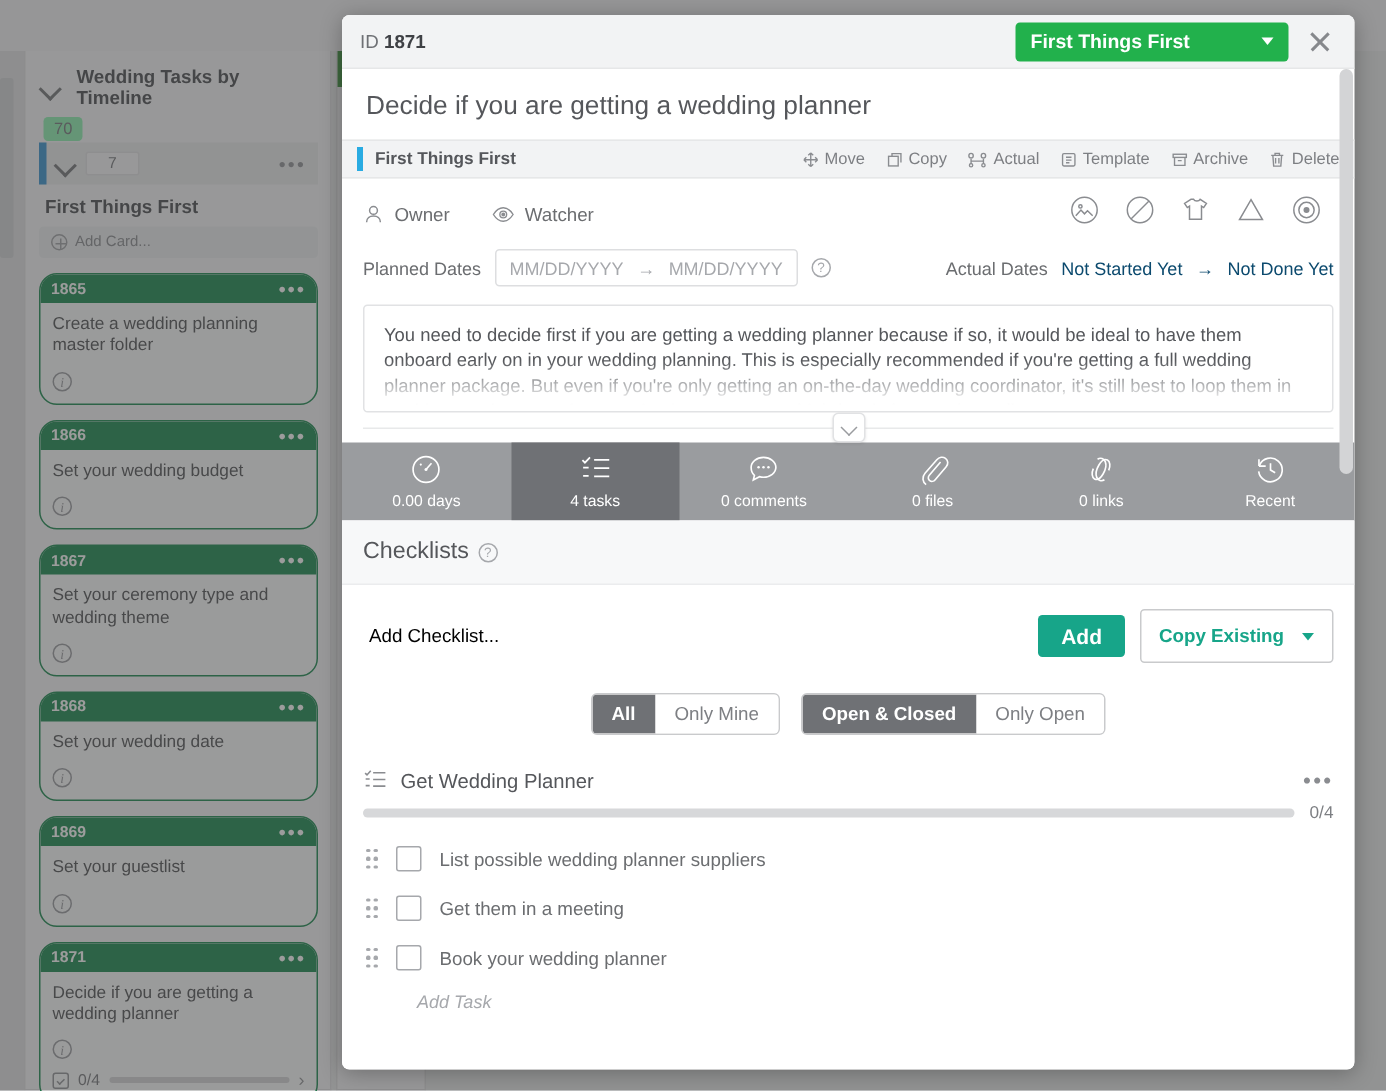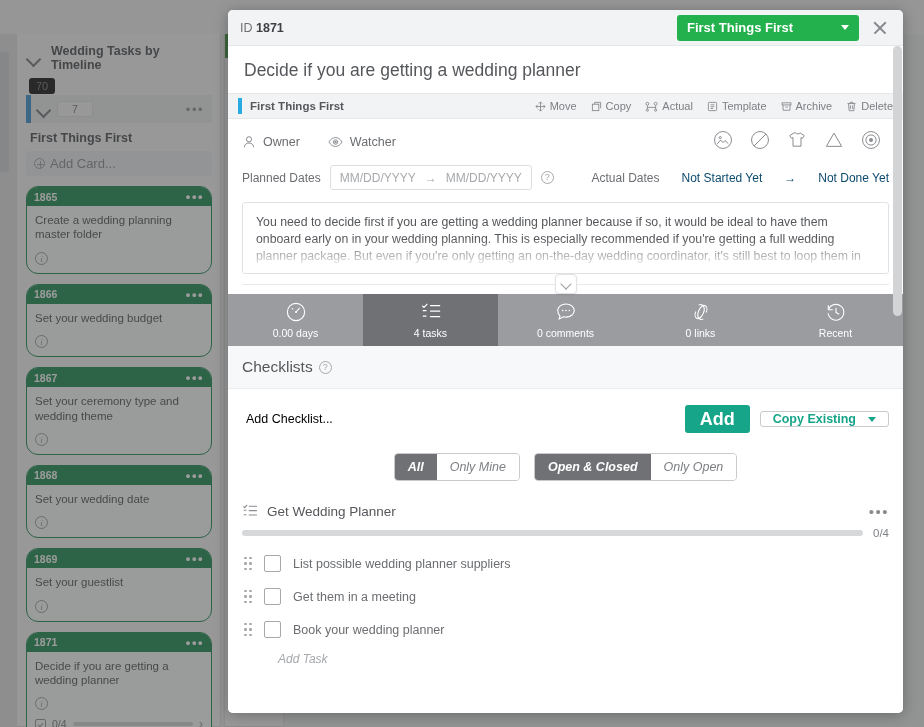--- a/index.html
+++ b/index.html
@@ -28,37 +28,37 @@
     width:15px; height:15px; position:relative; flex:0 0 auto;
   }
   .chev::after{
     content:""; position:absolute; left:1px; top:3px;
     width:9px; height:9px; border-right:2px solid #6b6d70; border-bottom:2px solid #6b6d70;
     transform:rotate(45deg);
   }
   .swim-title { font-size:12.5px; font-weight:bold; color:#3f4145; }
   .swim-count {
     margin:4px 0 0 12px; display:inline-block; min-width:26px; text-align:center;
-    background:#000000; color:#6e7074; font-size:11px; padding:2px 7px; border-radius:3px;
+    background:#86efac; color:#6e7074; font-size:11px; padding:2px 7px; border-radius:3px;
   }
 
   .col { position:absolute; top:95px; left:26px; width:186px; bottom:0; }
   .col-head {
     display:flex; align-items:center; background:#e9eaec; height:28px;
     border-left:5px solid #2b8ccd; padding:0 8px 0 6px;
   }
   .col-head .chev { width:14px;}
   .col-num {
     background:#f6f7f8; border:1px solid #e0e1e3; color:#6e7074;
     font-size:10.5px; padding:1px 14px; margin-left:6px; border-radius:2px;
   }
   .dots { margin-left:auto; color:#8a8c90; font-size:13px; letter-spacing:1.5px; line-height:1;}
   .col-name { font-size:12.5px; font-weight:bold; color:#3f4145; padding:8px 2px 6px 4px;}
   .addcard {
-    background:#eceef0; color:#84868a; font-size:13px; border-radius:3px;
+    background:#eceef0; color:#84868a; font-size:10px; border-radius:3px;
     padding:5px 8px; display:flex; align-items:center; gap:5px;
   }
   .circ-plus{
     width:11px;height:11px;border:1px solid #9a9c9f;border-radius:50%;
     position:relative; flex:0 0 auto;
   }
   .circ-plus::before,.circ-plus::after{content:"";position:absolute;background:#9a9c9f;}
   .circ-plus::before{left:4.5px;top:2px;width:1px;height:7px;}
   .circ-plus::after{top:4.5px;left:2px;height:1px;width:7px;}
 
@@ -144,21 +144,21 @@
   }
   .dl { font-size:12px; color:#6b6d70;}
   .date-box {
     border:1px solid #dddee0; border-radius:3px; height:25px; display:flex; align-items:center;
     padding:0 9px; gap:9px; font-size:12px; color:#a6a8ac; cursor:pointer;
   }
   .qmark{
     width:13px;height:13px;border:1px solid #a6a8ac;border-radius:50%;
     font-size:9px;color:#a6a8ac;text-align:center;line-height:11px; flex:0 0 auto;
   }
-  .m-dates .right { margin-left:auto; display:flex; align-items:center; gap:22px;}
+  .m-dates .right { margin-left:auto; display:flex; align-items:center; gap:9px;}
   .dval{ font-size:12px; color:#0c4a6e;}
 
   .m-desc {
     margin:0 14px; border:1px solid #e1e2e4; border-radius:3px;
     padding:11px 13px 4px 13px; position:relative; height:72px; overflow:hidden; flex:0 0 auto;
   }
   .m-desc p{ font-size:12.3px; line-height:17px; color:#55575b;}
   .desc-fade{
     position:absolute; left:1px; right:1px; bottom:0; height:34px;
     background:linear-gradient(to bottom, rgba(255,255,255,0), #fff 88%);
@@ -187,33 +187,33 @@
   .sec-head {
     background:#f7f8f9; border-bottom:1px solid #ebecee; padding:12px 14px;
     display:flex; align-items:center; gap:6px;
   }
   .sec-title{ font-size:15.5px; color:#55575b;}
 
   .add-row { display:flex; align-items:center; padding:16px 14px; gap:10px;}
   .add-input{ font-size:12.5px; color:#000000; flex:1 1 auto; padding-left:4px;}
   .btn-add{
     background:#17a589; color:#fff; border:none; border-radius:3px;
-    font-size:18px; font-weight:bold; height:28px; padding:0 15px; cursor:pointer;
+    font-size:14px; font-weight:bold; height:28px; padding:0 15px; cursor:pointer;
     font-family:"Liberation Sans", sans-serif;
   }
   .btn-copy{
     background:#fff; color:#17a589; border:1px solid #c9cacc; border-radius:3px;
-    font-size:12.5px; font-weight:bold; height:16px; padding:0 12px; cursor:pointer;
+    font-size:12.5px; font-weight:bold; height:36px; padding:0 12px; cursor:pointer;
     display:flex; align-items:center; gap:12px; font-family:"Liberation Sans", sans-serif;
   }
   .btn-copy .caret{ width:0;height:0;border-left:4px solid transparent;border-right:4px solid transparent;border-top:5px solid #17a589;}
 
   .filters { display:flex; justify-content:center; gap:14px; padding:4px 0 14px 0;}
   .seg { display:flex; border:1px solid #c9cacc; border-radius:4px; overflow:hidden;}
-  .seg div{ font-size:12.5px; padding:6px 13px; color:#7d7f83; background:#fff; cursor:pointer;font-style:italic;}
+  .seg div{ font-size:12.5px; padding:6px 13px; color:#7d7f83; background:#fff; cursor:pointer;}
   .seg div.on{ background:#6f7175; color:#fff; font-weight:bold;}
 
   .cl-head{ display:flex; align-items:center; gap:9px; padding:8px 14px 6px 14px;}
   .cl-name{ font-size:13.5px; color:#55575b;}
   .cl-head .dots{ color:#8a8c90; font-size:15px;}
   .cl-prog{ display:flex; align-items:center; gap:10px; padding:2px 14px 8px 14px;}
   .cl-bar{ flex:1; height:6px; background:#d7d8da; border-radius:3px;}
   .cl-frac{ font-size:11.5px; color:#7d7f83;}
 
   .task{ display:flex; align-items:center; gap:12px; padding:8px 14px 8px 16px;}
@@ -505,20 +505,26 @@
       <svg width="22" height="22" viewBox="0 0 24 24" fill="none" stroke="#fff" stroke-width="1.2">
           <path d="M12 3.2c5 0 9 3.2 9 7.2s-4 7.2-9 7.2c-1 0-2-.1-2.9-.4L4.6 19.6l.8-3.3C3.9 15 3 13 3 10.4c0-4 4-7.2 9-7.2z"></path>
           <circle cx="8.4" cy="10.4" r=".9" fill="#fff" stroke="none"></circle>
           <circle cx="12" cy="10.4" r=".9" fill="#fff" stroke="none"></circle>
           <circle cx="15.6" cy="10.4" r=".9" fill="#fff" stroke="none"></circle>
         </svg>
       <span class="tab-lbl">0 comments</span>
     </div>
     <div class="tab">
       <svg width="22" height="22" viewBox="0 0 24 24" fill="none" stroke="#fff" stroke-width="1.2">
+          <path d="M17.5 6.6l-8.2 9.6c-1.1 1.3-.9 3 .3 3.9 1.2.9 3 .6 4-.7l8-9.4c1.7-2 1.4-4.7-.5-6.1-1.9-1.4-4.6-1-6.3 1L6.2 14.7c-2.3 2.7-1.9 6.4.8 8.3"></path>
+        </svg>
+      <span class="tab-lbl">0 files</span>
+    </div>
+    <div class="tab">
+      <svg width="22" height="22" viewBox="0 0 24 24" fill="none" stroke="#fff" stroke-width="1.2">
           <path d="M9.5 4.5c2.2-1.4 4.7-.5 5.6 1.8.9 2.3.2 6-1.6 9-1.8 3-4.3 4.6-6.2 3.6-1.9-1-2.3-4.3-.9-7.5"></path>
           <path d="M14.5 19.5c-2.2 1.4-4.7.5-5.6-1.8-.9-2.3-.2-6 1.6-9 1.8-3 4.3-4.6 6.2-3.6 1.9 1 2.3 4.3.9 7.5"></path>
         </svg>
       <span class="tab-lbl">0 links</span>
     </div>
     <div class="tab">
       <svg width="22" height="22" viewBox="0 0 24 24" fill="none" stroke="#fff" stroke-width="1.2">
           <path d="M3.6 9.5V4.6M3.6 9.5h4.9"></path>
           <path d="M3.9 9.2A8.6 8.6 0 1 1 3.4 13.4"></path>
           <path d="M12 7.4v5l3.4 2"></path>

